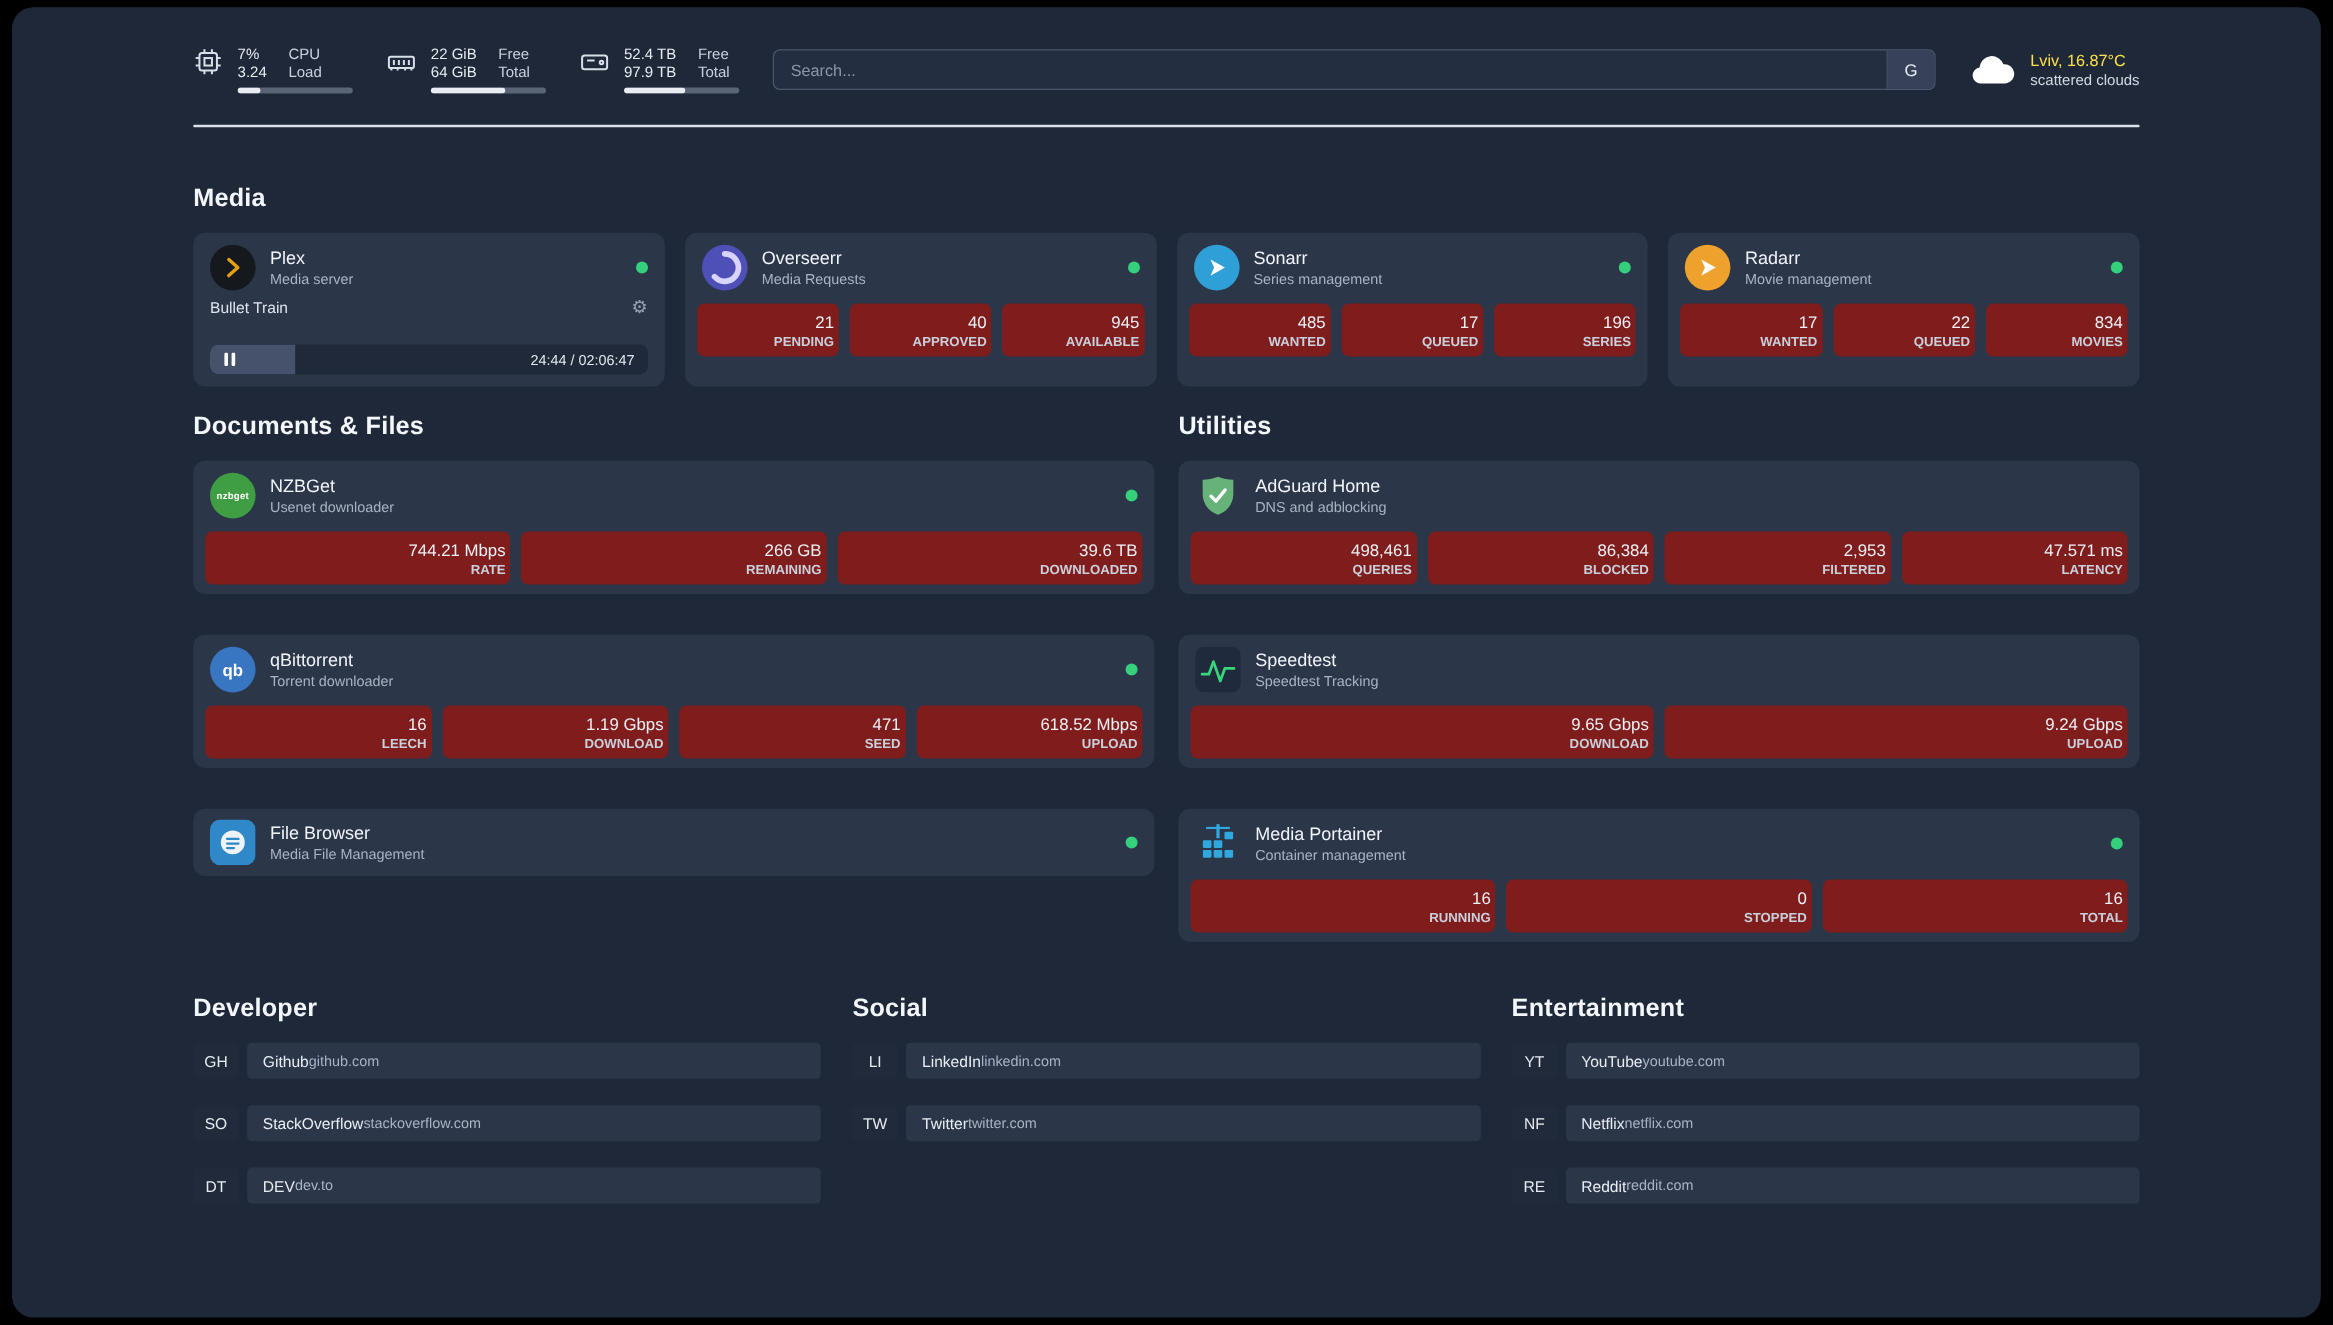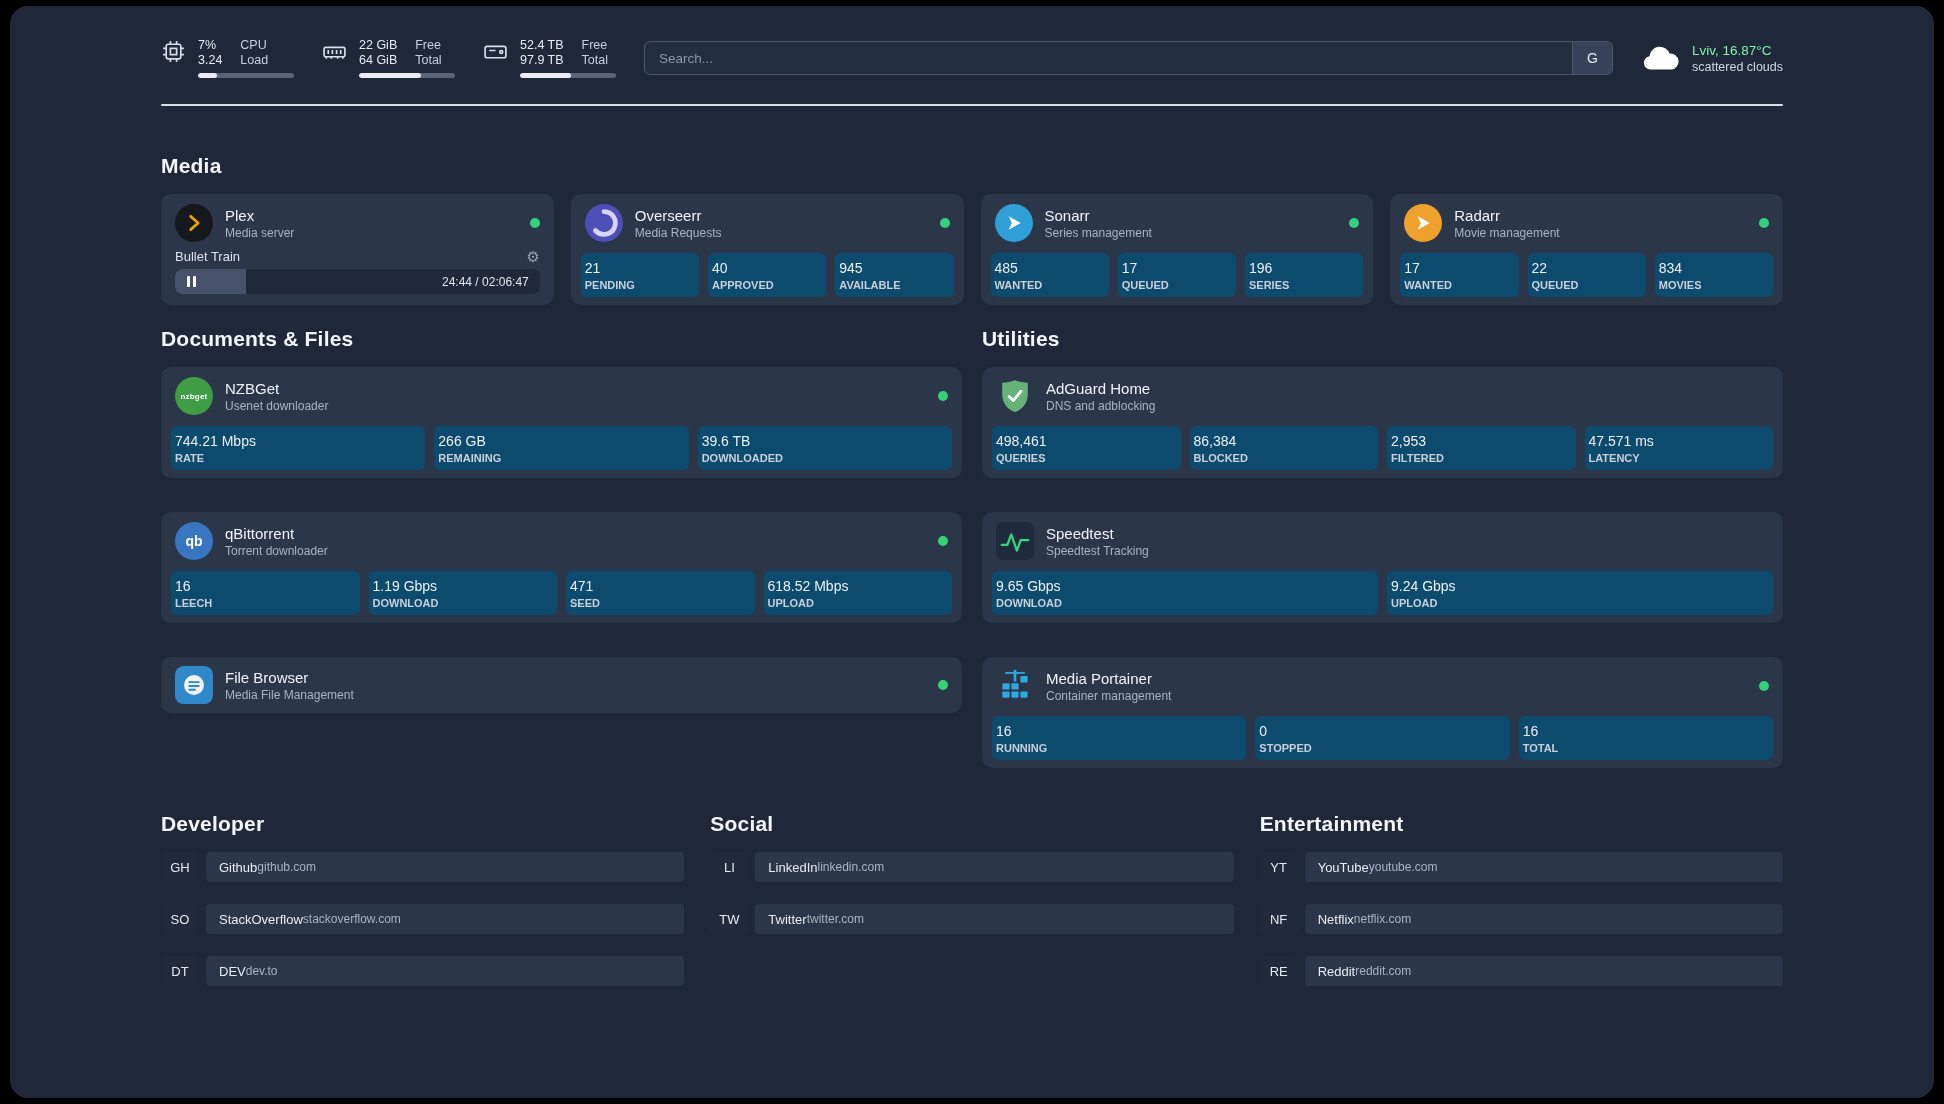--- a/index.html
+++ b/index.html
@@ -20,50 +20,50 @@
   .sys-bar{height:5px;border-radius:3px;background:#5a6477;overflow:hidden;width:100%}
   .sys-fill{height:100%;background:#e9edf3;border-radius:3px}
 
   .search-wrap{flex:1;margin:0 28px;position:relative;height:34px}
   .search-input{width:100%;height:100%;background:#232e41;border:1px solid #4c576d;border-radius:6px;color:#d6dce6;font-size:13.5px;padding:0 54px 0 14px;outline:none;font-family:Liberation Sans, sans-serif}
   .search-input::placeholder{color:#8d97a9}
   .search-btn{position:absolute;right:1px;top:1px;bottom:1px;width:40px;background:#37425a;border:none;border-left:1px solid #4c576d;border-radius:0 5px 5px 0;color:#e9edf3;font-size:14px;cursor:pointer;font-family:inherit}
 
   .weather{display:flex;align-items:center;gap:13px}
   .weather-txt{display:flex;flex-direction:column;gap:2px}
-  .weather-loc{font-size:13.5px;color:#86efac}
+  .weather-loc{font-size:13.5px;color:#fde047}
   .weather-cond{font-size:12.5px;color:#d2d9e4}
 
   .divider{margin-top:26px;height:2px;background:#e6eaf1;border-radius:1px;opacity:.95}
 
   .section-title{font-size:21px;font-weight:600;color:#f3f6fa;letter-spacing:.2px}
 
   
   .media-section{margin-top:48px}
   .media-grid{display:grid;grid-template-columns:repeat(4,1fr);gap:17px;margin-top:16px}
   .card{background:#2b3649;border-radius:10px;padding:8px 10px}
   .card.compact{padding:7px 10px}
   .card-head{display:flex;align-items:center;gap:12px;padding:2px 4px}
   .app-icon{width:38px;height:38px;flex:none;display:flex;align-items:center;justify-content:center;position:relative}
   .icon-circle{width:38px;height:38px;border-radius:50%;display:flex;align-items:center;justify-content:center}
   .app-meta{display:flex;flex-direction:column;gap:2px}
   .app-name{font-size:15px;font-weight:400;color:#f1f4f9}
   .app-sub{font-size:12px;color:#a9b3c3}
   .status-dot{width:10px;height:10px;border-radius:50%;background:#35d07c;margin-left:auto;flex:none}
   .stat-row{display:flex;gap:9px;margin-top:9px}
-  .stat{flex:1;background:#0c4a6e;border-radius:6px;text-align:left;padding:7px 4px 6px}
+  .stat{flex:1;background:#7f1d1d;border-radius:6px;text-align:right;padding:7px 4px 6px}
   .stat-value{font-size:14px;color:#edf0f5;white-space:nowrap}
   .stat-label{font-size:11px;font-weight:700;color:#c9d0dc;margin-top:3px;white-space:nowrap}
 
   
   .player{padding:2px 4px 2px}
   .player-track{display:flex;align-items:center;justify-content:space-between;margin-top:3px}
   .track-title{font-size:13px;color:#dfe4ed}
   .gear{color:#96a0b2;font-size:15px;cursor:pointer;line-height:1}
-  .player-bar{margin-top:5px;height:25px;background:#1f2939;border-radius:7px;position:relative;display:flex;align-items:center;overflow:hidden}
+  .player-bar{margin-top:23px;height:25px;background:#1f2939;border-radius:7px;position:relative;display:flex;align-items:center;overflow:hidden}
   .player-fill{position:absolute;left:0;top:0;bottom:0;background:#46526b;border-radius:7px 0 0 7px}
   .pause{display:inline-flex;gap:3px;margin-left:12px;position:relative;z-index:1;cursor:pointer}
   .pause i{width:3px;height:11px;background:#fff;border-radius:1px;display:block}
   .player-time{margin-left:auto;margin-right:11px;font-size:12px;color:#e2e7ef;position:relative;z-index:1;white-space:nowrap}
 
   
   .columns{display:grid;grid-template-columns:1fr 1fr;gap:20px;margin-top:22px;align-items:start}
   .col-cards{display:flex;flex-direction:column;gap:34px;margin-top:16px}
 
   

